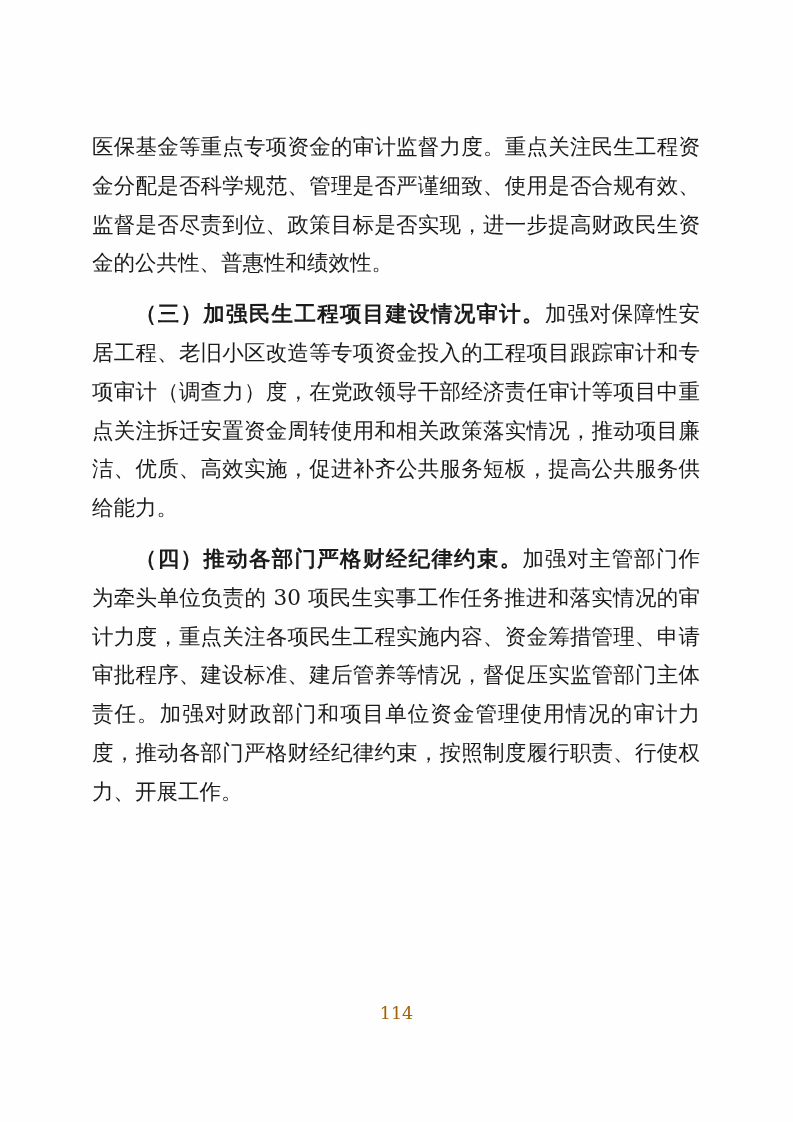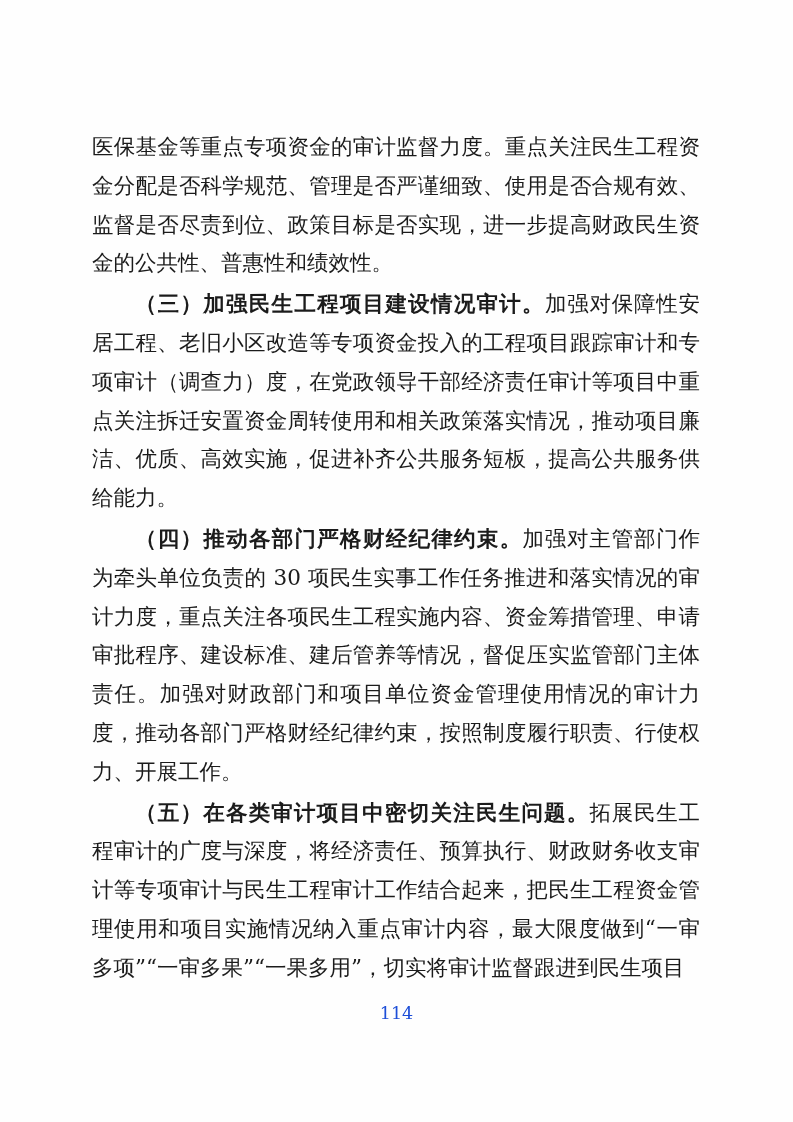--- a/index.html
+++ b/index.html
@@ -25,41 +25,40 @@
     line-height: 38.8px;
     text-align: justify;
     text-justify: inter-character;
   }
   .text-block p {
     margin: 0;
     padding: 0;
   }
   .text-block p.indent {
     text-indent: 2em;
-    margin-top: 2px;
+    margin-top: 12px;
   }
   .lead {
     font-weight: 700;
     letter-spacing: 0.5px;
   }
   .page-number {
     position: absolute;
     left: 0;
     top: 1003px;
     width: 100%;
     text-align: center;
     font-size: 17.5px;
-    color: #1d4ed8;
+    color: #a16207;
     font-family: "DejaVu Serif", "Liberation Serif", serif;
   }
 </style>
 </head>
 <body>
 
 <div class="page">
   <div class="text-block">
     <p class="para"><span class="lead"></span><span>医保基金等重点专项资金的审计监督力度。重点关注民生工程资金分配是否科学规范、管理是否严谨细致、使用是否合规有效、监督是否尽责到位、政策目标是否实现，进一步提高财政民生资金的公共性、普惠性和绩效性。</span></p>
     <p class="para indent"><span class="lead">（三）加强民生工程项目建设情况审计。</span><span>加强对保障性安居工程、老旧小区改造等专项资金投入的工程项目跟踪审计和专项审计（调查力）度，在党政领导干部经济责任审计等项目中重点关注拆迁安置资金周转使用和相关政策落实情况，推动项目廉洁、优质、高效实施，促进补齐公共服务短板，提高公共服务供给能力。</span></p>
     <p class="para indent"><span class="lead">（四）推动各部门严格财经纪律约束。</span><span>加强对主管部门作为牵头单位负责的 30 项民生实事工作任务推进和落实情况的审计力度，重点关注各项民生工程实施内容、资金筹措管理、申请审批程序、建设标准、建后管养等情况，督促压实监管部门主体责任。加强对财政部门和项目单位资金管理使用情况的审计力度，推动各部门严格财经纪律约束，按照制度履行职责、行使权力、开展工作。</span></p>
-    <p class="para indent"><span class="lead">（五）在各类审计项目中密切关注民生问题。</span><span>拓展民生工程审计的广度与深度，将经济责任、预算执行、财政财务收支审计等专项审计与民生工程审计工作结合起来，把民生工程资金管理使用和项目实施情况纳入重点审计内容，最大限度做到“一审多项”“一审多果”“一果多用”，切实将审计监督跟进到民生项目</span></p>
   </div>
   <div class="page-number">114</div>
 </div>
 
 </body></html>

